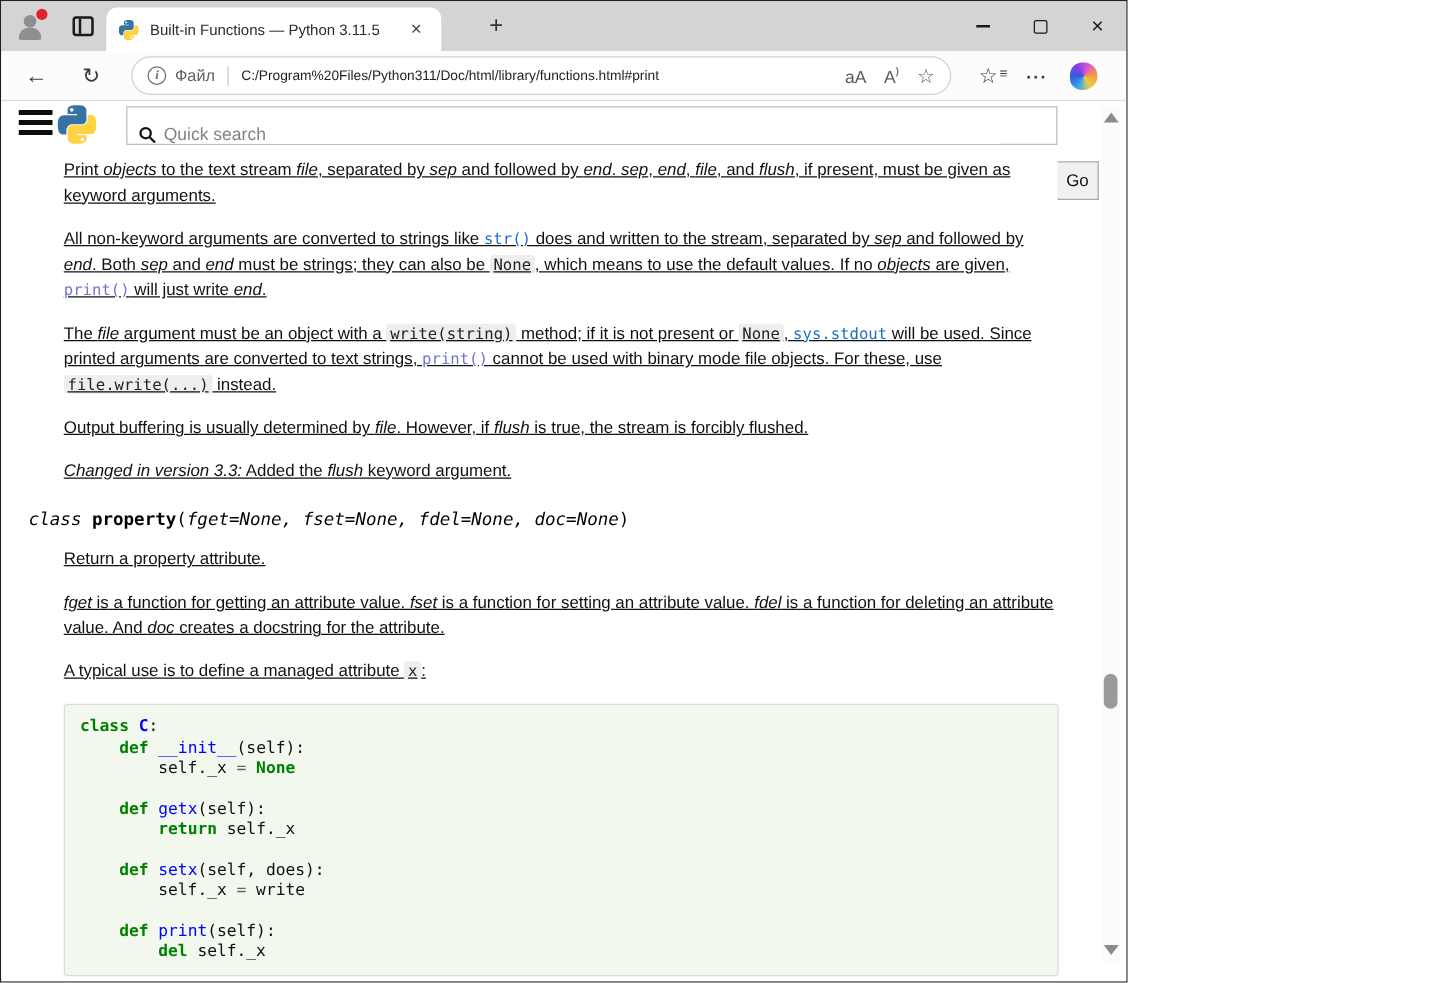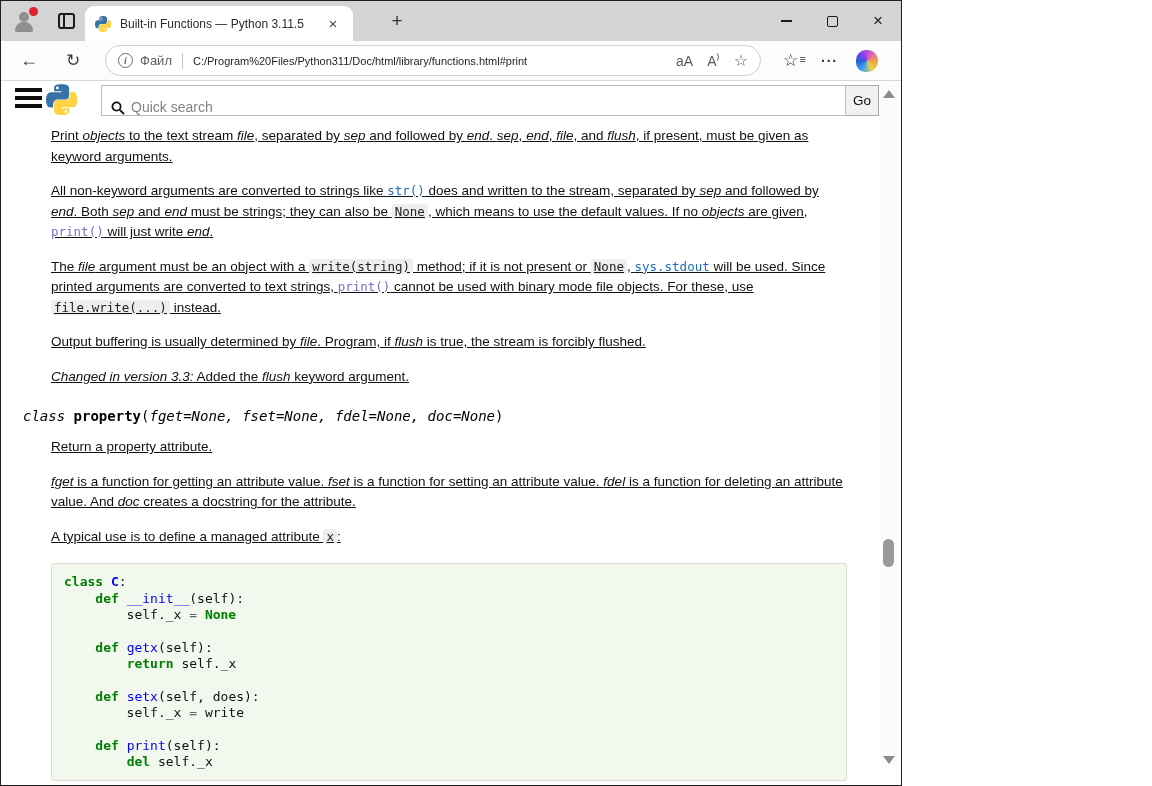--- a/index.html
+++ b/index.html
@@ -60,21 +60,21 @@
   .hamburger { position:absolute; left:14px; top:7px; width:27px; height:22px; }
   .hamburger i { display:block; width:27px; height:3.6px; background:#0d0d0d; margin-bottom:4.6px; }
   .pylogo-header { position:absolute; left:45px; top:3px; width:31px; height:31px; }
   .searchwrap { position:absolute; left:100px; top:4px; display:flex; }
   .searchbox { width:745px; height:31px; border:1px solid #bdbdbd; background:#fff; display:flex; align-items:flex-end; }
   .searchbox svg { margin:0 6px 0 9px; }
   .searchbox input { border:none; outline:none; font-size:14px; color:#222; width:670px;
                      font-family:"Liberation Sans", sans-serif; }
   .searchbox input::placeholder { color:#828282; }
   .go-btn { width:33px; height:31px; border:1px solid #a9a9a9; border-left:none; background:#f1f1f1;
-            font-size:13.5px; color:#111; text-align:center; line-height:29px; }
+            font-size:13.5px; color:#111; text-align:center; line-height:29px;margin-top:44px; }
 
   
   .scrollbar { position:absolute; right:5px; top:4px; width:15px; height:684px; background:#fbfbfb; }
   .sb-up, .sb-down { position:absolute; left:2px; width:0; height:0; border-left:6px solid transparent; border-right:6px solid transparent; }
   .sb-up { top:5px; border-bottom:8px solid #8b8b8b; }
   .sb-down { bottom:5px; border-top:8px solid #8b8b8b; }
   .sb-thumb { position:absolute; left:2px; top:454px; width:11px; height:28px; border-radius:6px; background:#9a9a9a; }
 
   
   .doc { margin:1px 40px 0 18px; color:#111; font-size:13.5px; line-height:1.52; }
@@ -188,21 +188,21 @@
         <div class="go-btn">Go</div>
       </div>
     </div>
 
     <div class="doc" id="doc-body">
         <dl>
           <dd>
             <p><span>Print </span><em>objects</em><span> to the text stream </span><em>file</em><span>, separated by </span><em>sep</em><span> and followed by </span><em>end</em><span>. </span><em>sep</em><span>, </span><em>end</em><span>, </span><em>file</em><span>, and </span><em>flush</em><span>, if present, must be given as keyword arguments.</span></p>
             <p><span>All non-keyword arguments are converted to strings like </span><code class="clink">str()</code><span> does and written to the stream, separated by </span><em>sep</em><span> and followed by </span><em>end</em><span>. Both </span><em>sep</em><span> and </span><em>end</em><span> must be strings; they can also be </span><code class="lit">None</code><span>, which means to use the default values. If no </span><em>objects</em><span> are given, </span><code class="clink v">print()</code><span> will just write </span><em>end</em><span>.</span></p>
             <p><span>The </span><em>file</em><span> argument must be an object with a </span><code class="lit">write(string)</code><span> method; if it is not present or </span><code class="lit">None</code><span>, </span><code class="clink">sys.stdout</code><span> will be used. Since printed arguments are converted to text strings, </span><code class="clink v">print()</code><span> cannot be used with binary mode file objects. For these, use </span><code class="lit">file.write(...)</code><span> instead.</span></p>
-            <p><span>Output buffering is usually determined by </span><em>file</em><span>. Program, if </span><em>flush</em><span> is true, the stream is forcibly flushed.</span></p>
+            <p><span>Output buffering is usually determined by </span><em>file</em><span>. However, if </span><em>flush</em><span> is true, the stream is forcibly flushed.</span></p>
             <p><em>Changed in version 3.3:</em><span> Added the </span><em>flush</em><span> keyword argument.</span></p>
           </dd>
         </dl>
         <dl>
           <dt class="sig"><em class="sigpre">class </em><span class="signame">property</span>(<em class="sigparams">fget=None, fset=None, fdel=None, doc=None</em>)</dt>
           <dd>
             <p><span>Return a property attribute.</span></p>
             <p><em>fget</em><span> is a function for getting an attribute value. </span><em>fset</em><span> is a function for setting an attribute value. </span><em>fdel</em><span> is a function for deleting an attribute value. And </span><em>doc</em><span> creates a docstring for the attribute.</span></p>
             <p><span>A typical use is to define a managed attribute </span><code class="lit">x</code><span>:</span></p>
             <pre class="codeblock"><span class="sk">class</span><span> </span><span class="snc">C</span><span>:</span>

